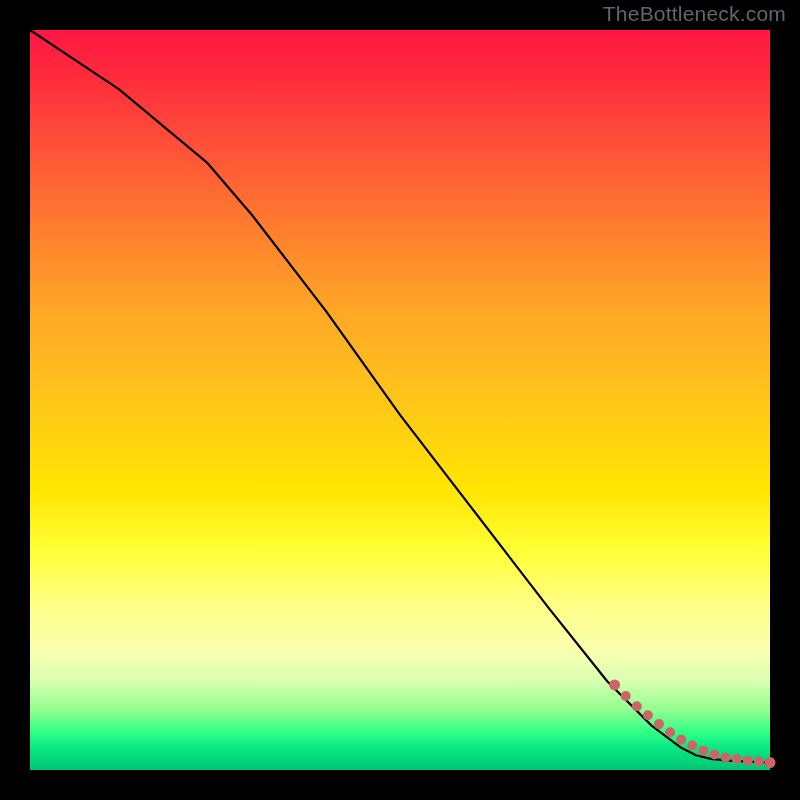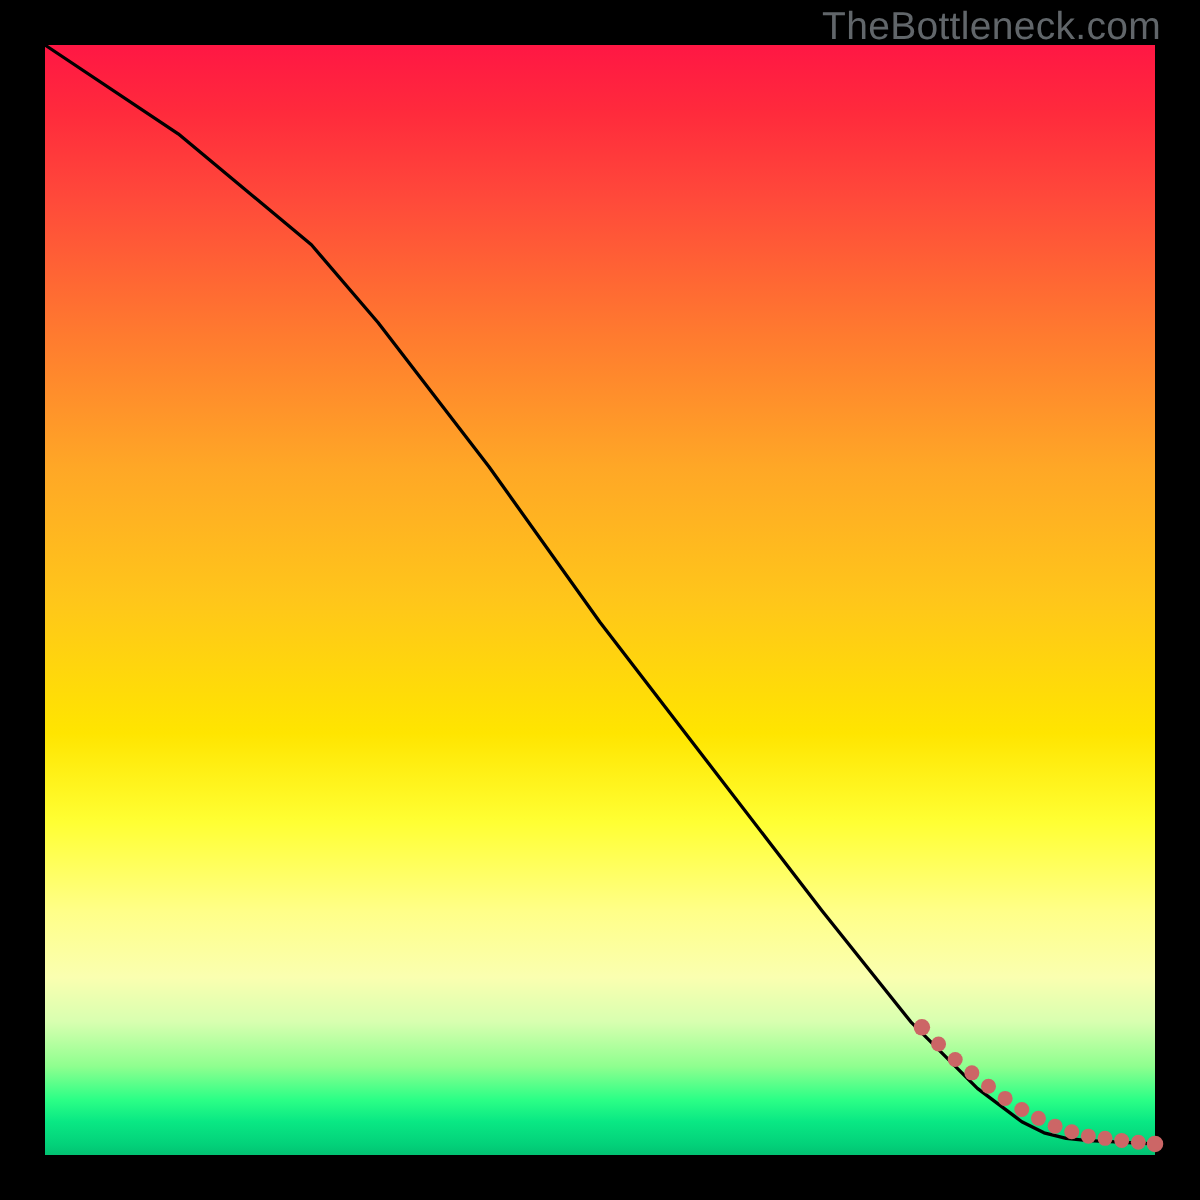--- a/index.html
+++ b/index.html
@@ -13,23 +13,23 @@
   }
   .frame {
     position: relative;
     width: 800px;
     height: 800px;
     background: #000;
   }
   .watermark {
     position: absolute;
     top: 2px;
-    right: 26px;
+    right: 14px;
     color: #61666a;
-    font-size: 26px;
+    font-size: 21px;
     font-weight: 500;
     letter-spacing: 0.2px;
     z-index: 10;
     user-select: none;
   }
   .plot {
     position: absolute;
     left: 30px;
     top: 30px;
     width: 740px;

